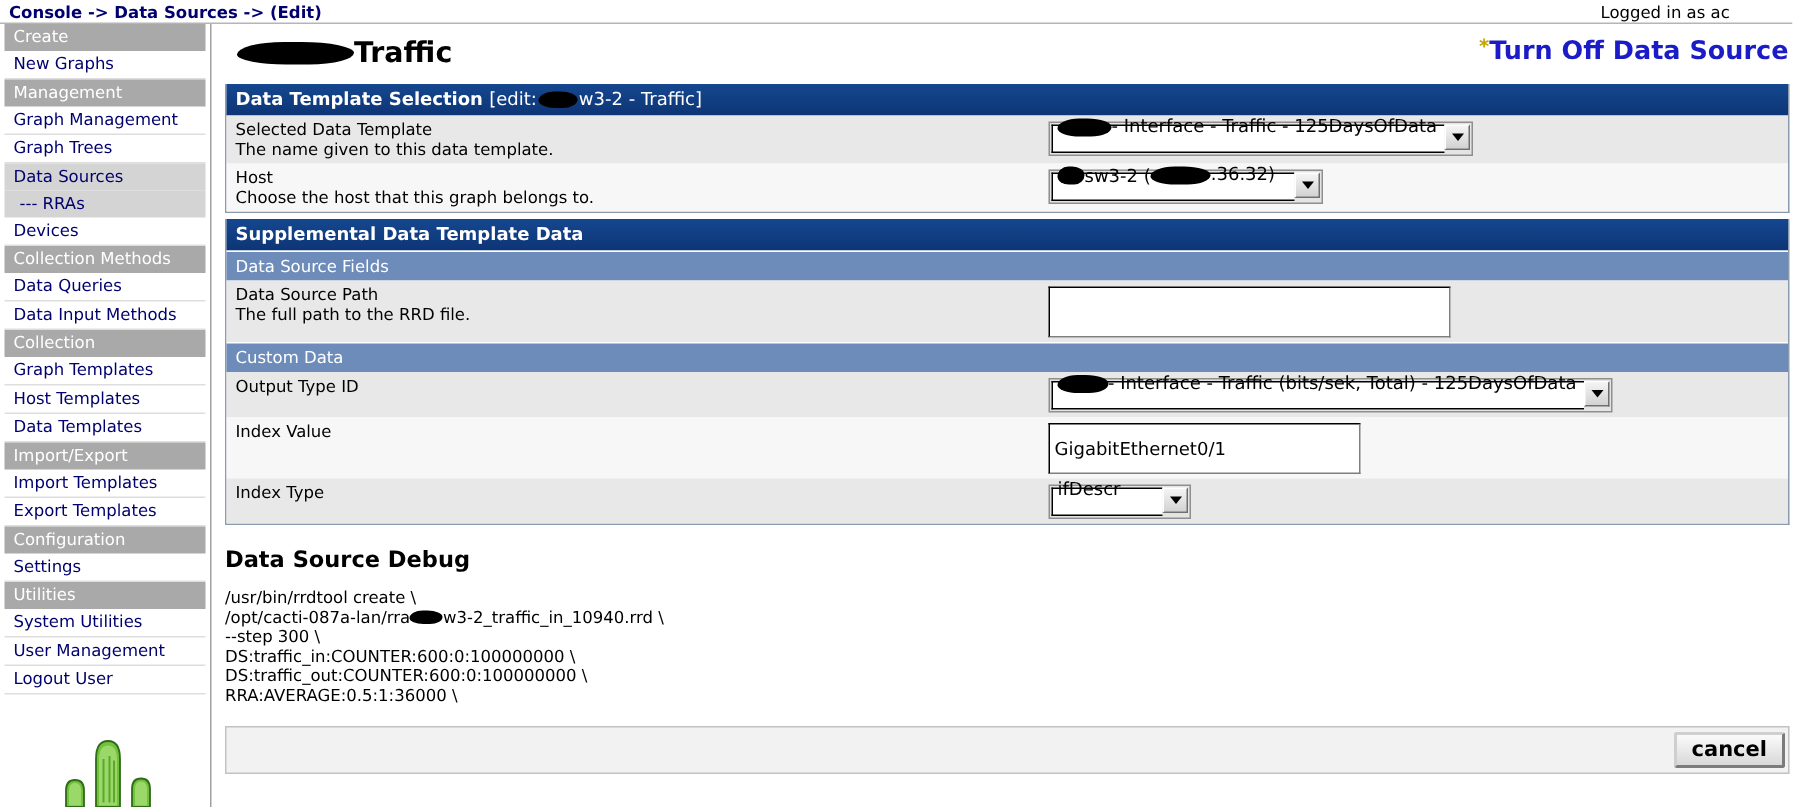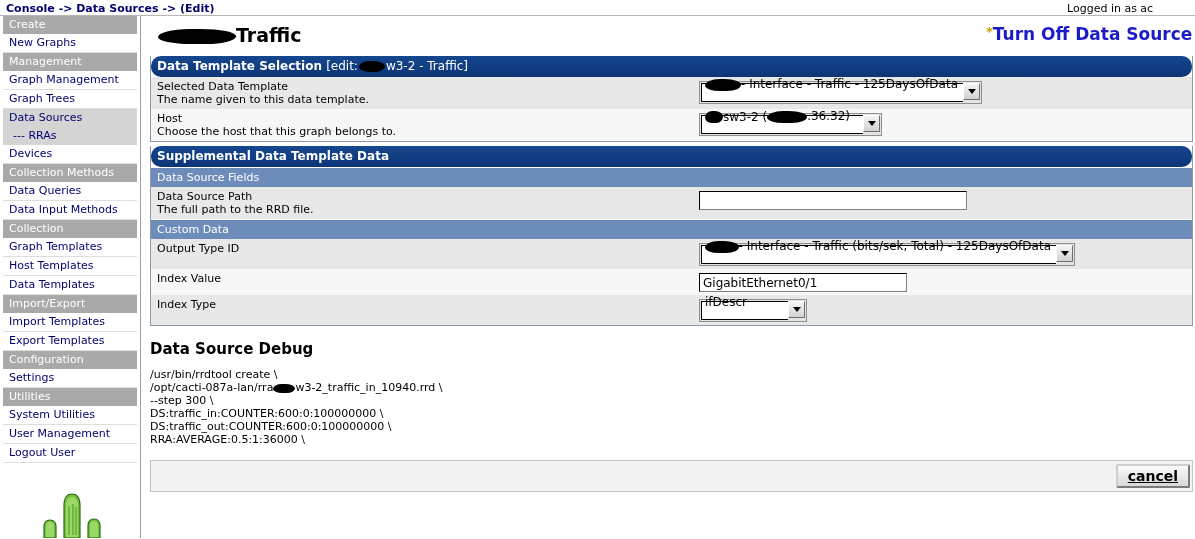--- a/index.html
+++ b/index.html
@@ -163,21 +163,20 @@
   }
   .sec-header {
     background: #0a3f8f;
     background: linear-gradient(180deg,#15478f 0%, #0d3576 100%);
     color: #ffffff;
     font-size: 12px;
     font-weight: bold;
     padding: 3px 0 4px 6px;
     line-height: 14px;
     white-space: nowrap;
-    border-radius: 10px;
   }
   .sec-header .sub {
     font-weight: normal;
     font-size: 12px;
   }
   .sub-header {
     background: #6e8cba;
     color: #ffffff;
     font-size: 11px;
     padding: 3px 0 3px 6px;
@@ -253,21 +252,21 @@
   }
   .arrowbtn::after {
     content: "";
     width: 0; height: 0;
     border-left: 4px solid transparent;
     border-right: 4px solid transparent;
     border-top: 5px solid #000000;
   }
   .textinput {
     display: inline-block;
-    height: 19px;
+    height: 34px;
     line-height: 17px;
     background: #ffffff;
     border: 1px solid #000000;
     border-right-color: #7f7f7f;
     border-bottom-color: #7f7f7f;
     box-sizing: border-box;
     font-size: 12px;
     padding: 0 3px;
     white-space: nowrap;
     overflow: hidden;
@@ -310,21 +309,20 @@
     height: 24px;
     background: linear-gradient(180deg,#fbfbfb 0%, #d8d8d8 100%);
     border: 2px outset #cfcfcf;
     border-radius: 2px;
     font-family: "DejaVu Sans", "Liberation Sans", sans-serif;
     font-size: 14px;
     font-weight: bold;
     color: #000000;
     cursor: pointer;
     padding: 0 10px;
-    text-decoration: underline;
   }
 </style>
 </head>
 <body>
 
 <div id="topbar">
   <div id="breadcrumb">Console -&gt; Data Sources -&gt; (Edit)</div>
   <div id="loginstatus">Logged in as ac</div>
 </div>
 
@@ -465,21 +463,21 @@
           <input class="textinput idx" type="text" value="GigabitEthernet0/1" style="">
         </div>
       </div>
 
       <div class="frow alt1">
         <div class="fname">
           <span>Index Type</span>
         </div>
         <div class="fctl">
           <span class="sel-wrap">
-            <span class="selectbox" style="width:87px;">
+            <span class="selectbox" style="width:74px;">
               <span class="txt">ifDescr</span>
             </span>
             <span class="arrowbtn"></span>
           </span>
         </div>
       </div>
     </div>
 
     <div id="debug-section">
       <div id="debug-title">Data Source Debug</div>

